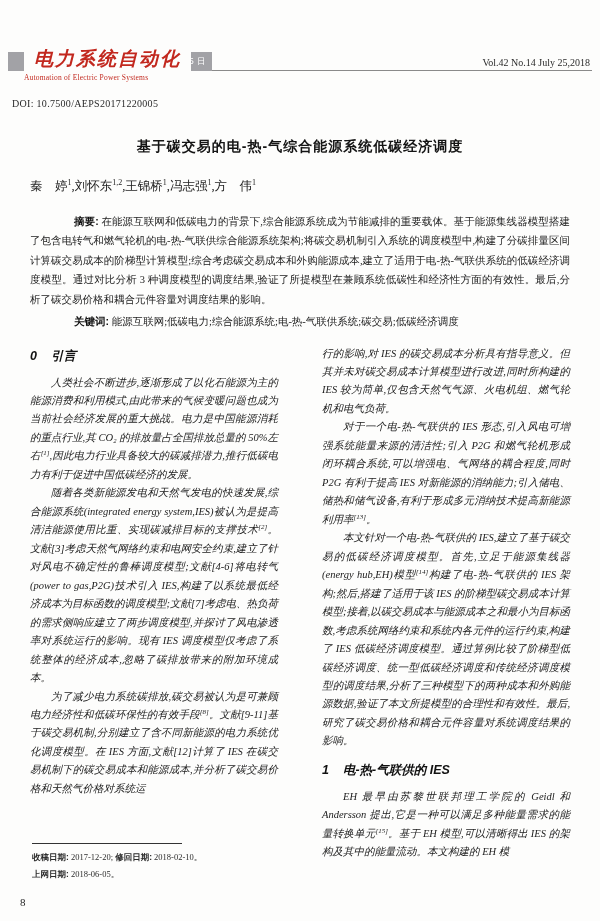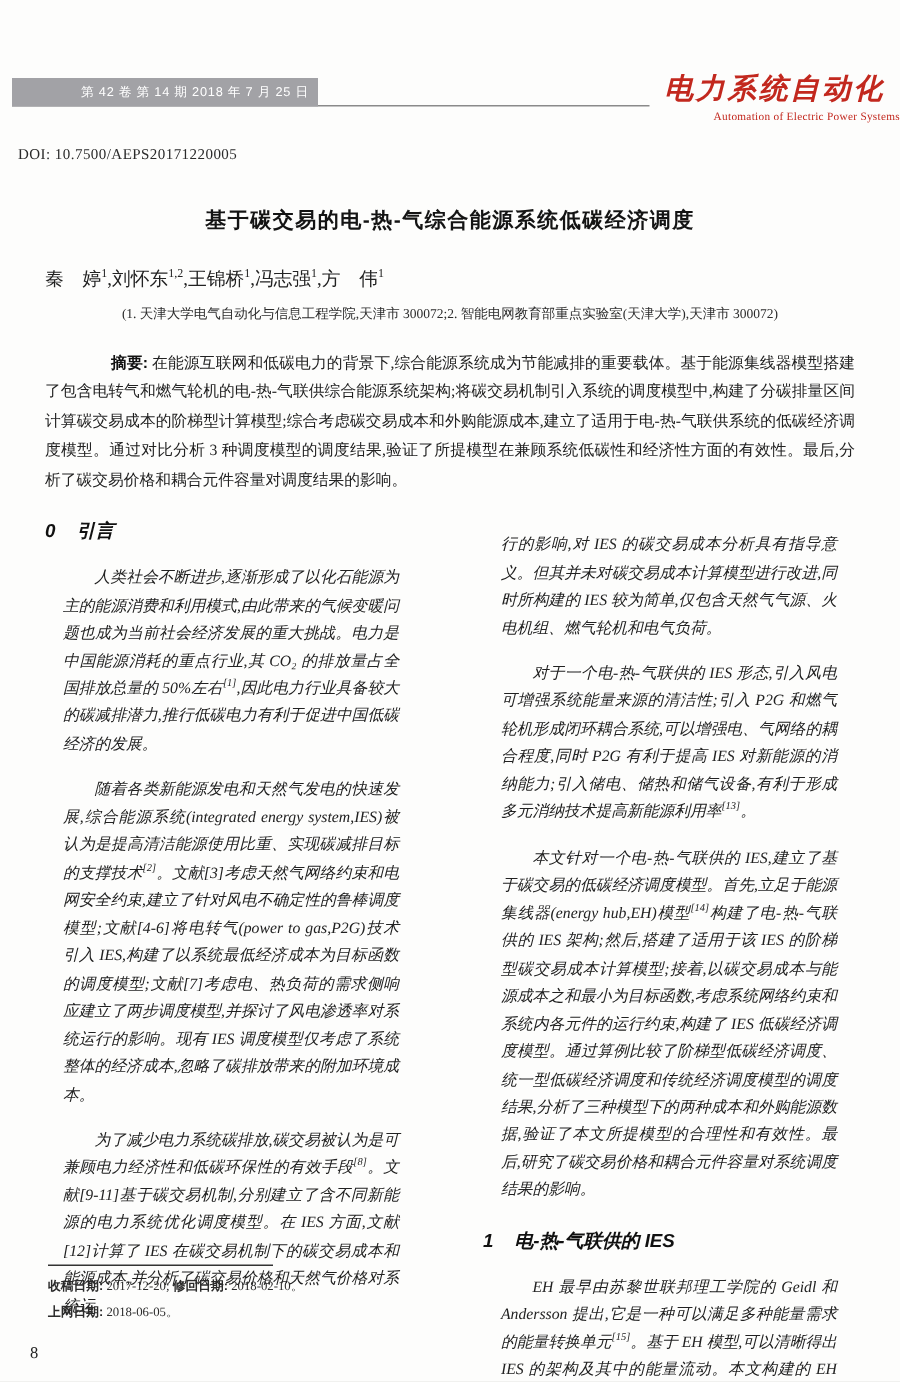--- a/index.html
+++ b/index.html
@@ -11,21 +11,21 @@
   
   .issue-box{
     position:absolute;left:8px;top:52px;width:164px;height:19px;
     background:#a2a2a6;color:#fff;font-size:8.5px;line-height:19px;
     text-align:center;letter-spacing:0.5px;
     font-family:"Liberation Sans","DejaVu Sans",sans-serif;
     padding-left:40px;
   }
   .doi{position:absolute;left:12px;top:78px;font-size:10px;color:#2a2a2a;letter-spacing:0.3px;margin-top:20px;}
   .header-rule{position:absolute;left:8px;right:8px;top:70px;border-top:1.2px solid #8a8a8a;}
-  .logo-wrap{position:absolute;left:0;right:0;top:46px;text-align:right;z-index:2;margin-left:24px;}
+  .logo-wrap{position:absolute;left:0;right:0;top:46px;text-align:left;z-index:2;margin-left:24px;}
   .logo-cn{
     display:inline-block;background:#fdfdfc;padding:0 10px;
     color:#c2281e;font-size:19px;font-weight:bold;font-style:italic;
     letter-spacing:2px;font-family:"Liberation Serif","DejaVu Serif",serif;
   }
   .logo-en{color:#c2281e;font-size:7.5px;margin-top:1px;letter-spacing:0.2px;
     font-family:"Liberation Serif","DejaVu Serif",serif;}
   .vol{position:absolute;right:10px;top:57px;font-size:10px;color:#2a2a2a;}
   
   .content{position:absolute;left:30px;top:138px;width:540px;}
@@ -39,21 +39,21 @@
   .affiliation{margin-top:8px;text-align:center;font-size:9px;color:#2b2b2b;}
   .abstract{margin-top:17px;font-size:10.5px;line-height:1.85;text-align:justify;color:#222;}
   .abstract .lab,.keywords .lab{
     font-weight:bold;font-family:"Liberation Sans","DejaVu Sans",sans-serif;color:#111;padding-left:44px;
   }
   .keywords{margin-top:3px;font-size:10.5px;line-height:1.85;text-align:justify;color:#222;}
   sup{font-size:7px;line-height:0;}
   
   .columns{display:flex;gap:44px;margin-top:13px;align-items:flex-start;font-style:italic;}
   .col{flex:1 1 0;font-size:10.5px;line-height:1.76;text-align:justify;color:#212121;}
-  .col p{margin:12px;text-indent:2em;}
+  .col p{margin:0;text-indent:2em;}
   .col p.noindent{text-indent:0;}
   h2.sec{
     margin:8px 0 7px 0;font-size:12.5px;font-weight:bold;color:#111;
     font-family:"Liberation Sans","DejaVu Sans",sans-serif;text-indent:0;
   }
   h2.sec .h-num{margin-right:14px;}
   h2.first{margin-top:0;}
   
   .footnote{position:absolute;left:32px;top:843px;width:262px;font-size:8.5px;line-height:1.95;color:#2b2b2b;}
   .fn-rule{width:150px;border-top:1px solid #333;margin-bottom:5px;}
@@ -75,27 +75,30 @@
   <div class="vol">Vol.42 No.14 July 25,2018</div>
 
   <div class="content">
 
     <h1 class="title">基于碳交易的电-热-气综合能源系统低碳经济调度</h1>
 
     <div class="authors">
       <span><span>秦　婷</span><sup>1</sup><span>,</span></span><span><span>刘怀东</span><sup>1,2</sup><span>,</span></span><span><span>王锦桥</span><sup>1</sup><span>,</span></span><span><span>冯志强</span><sup>1</sup><span>,</span></span><span><span>方　伟</span><sup>1</sup><span></span></span>
     </div>
 
-    <div class="affiliation">(1. 天津大学电气自动化与信息工程学院,天津市 300072;2. 智能电网教育部重点实验室(天津大学),天津市 300072)</div>
 
     <div class="abstract">
       <span class="lab">摘要:</span>
       <span>在能源互联网和低碳电力的背景下,综合能源系统成为节能减排的重要载体。基于能源集线器模型搭建了包含电转气和燃气轮机的电-热-气联供综合能源系统架构;将碳交易机制引入系统的调度模型中,构建了分碳排量区间计算碳交易成本的阶梯型计算模型;综合考虑碳交易成本和外购能源成本,建立了适用于电-热-气联供系统的低碳经济调度模型。通过对比分析 3 种调度模型的调度结果,验证了所提模型在兼顾系统低碳性和经济性方面的有效性。最后,分析了碳交易价格和耦合元件容量对调度结果的影响。</span>
     </div>
 
+    <div class="keywords">
+      <span class="lab">关键词:</span>
+      <span>能源互联网;低碳电力;综合能源系统;电-热-气联供系统;碳交易;低碳经济调度</span>
+    </div>
 
     <div class="columns">
 
       <div class="col">
         <h2 class="sec first">
           <span class="h-num">0</span><span>引言</span>
         </h2>
         <p>人类社会不断进步,逐渐形成了以化石能源为主的能源消费和利用模式,由此带来的气候变暖问题也成为当前社会经济发展的重大挑战。电力是中国能源消耗的重点行业,其 CO₂ 的排放量占全国排放总量的 50%左右<sup>[1]</sup>,因此电力行业具备较大的碳减排潜力,推行低碳电力有利于促进中国低碳经济的发展。</p>
         <p>随着各类新能源发电和天然气发电的快速发展,综合能源系统(integrated energy system,IES)被认为是提高清洁能源使用比重、实现碳减排目标的支撑技术<sup>[2]</sup>。文献[3]考虑天然气网络约束和电网安全约束,建立了针对风电不确定性的鲁棒调度模型;文献[4-6]将电转气(power to gas,P2G)技术引入 IES,构建了以系统最低经济成本为目标函数的调度模型;文献[7]考虑电、热负荷的需求侧响应建立了两步调度模型,并探讨了风电渗透率对系统运行的影响。现有 IES 调度模型仅考虑了系统整体的经济成本,忽略了碳排放带来的附加环境成本。</p>
         <p>为了减少电力系统碳排放,碳交易被认为是可兼顾电力经济性和低碳环保性的有效手段<sup>[8]</sup>。文献[9-11]基于碳交易机制,分别建立了含不同新能源的电力系统优化调度模型。在 IES 方面,文献[12]计算了 IES 在碳交易机制下的碳交易成本和能源成本,并分析了碳交易价格和天然气价格对系统运</p>

